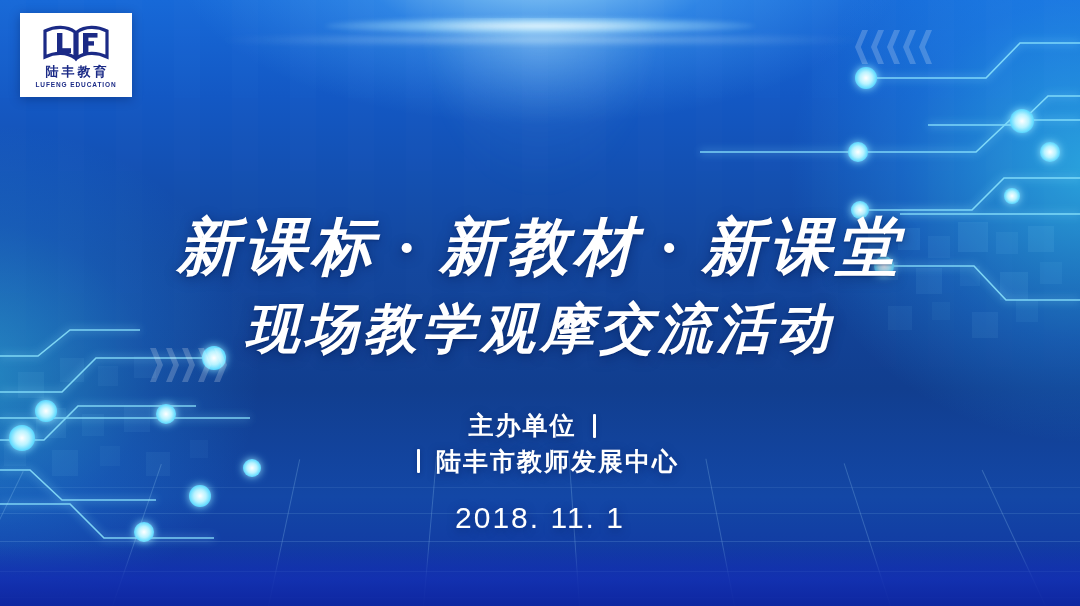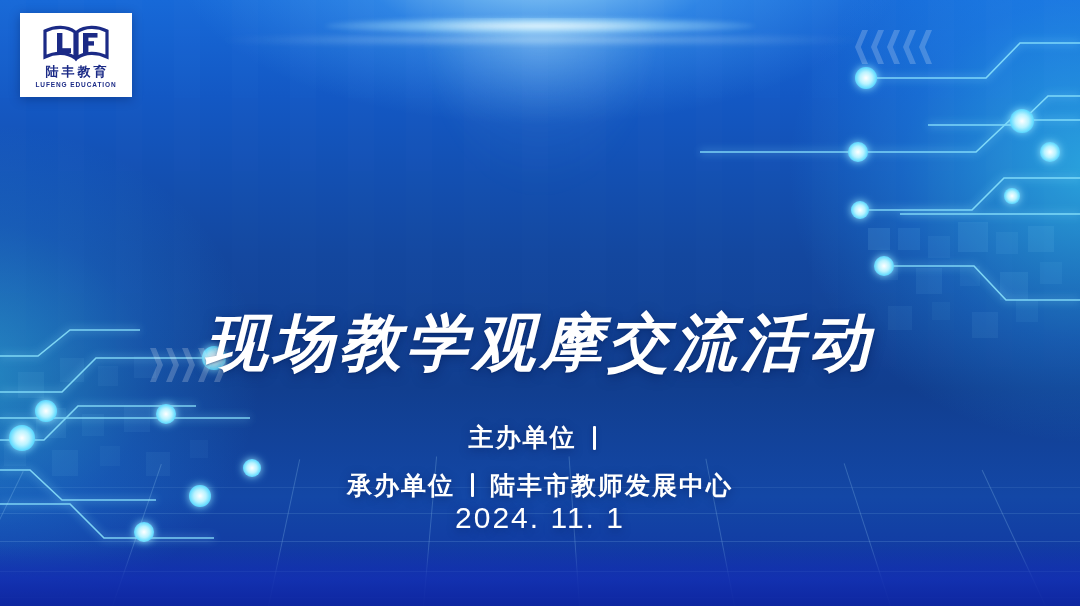--- a/index.html
+++ b/index.html
@@ -113,30 +113,30 @@
   }
 
   .sub1,.sub2{
     position:absolute;left:0;right:0;text-align:center;
     font-family:"Liberation Serif","DejaVu Serif",serif;
     font-weight:700;font-style:italic;color:#fff;
     line-height:1;
     text-shadow:0 3px 12px rgba(2,24,80,.5), 0 1px 2px rgba(4,30,90,.45);
   }
   .sub1{top:216px;font-size:62px;letter-spacing:5px;}
-  .sub2{top:312px;font-size:62px;letter-spacing:5px;}
+  .sub2{top:302px;font-size:54px;letter-spacing:5px;}
 
   .orgs{
     position:absolute;left:0;right:0;top:408px;text-align:center;
     font-family:"Liberation Serif","DejaVu Serif",serif;
     font-weight:700;color:#fff;font-size:25px;line-height:1.42;
     letter-spacing:2px;
     text-shadow:0 2px 8px rgba(2,24,80,.5);
   }
-  .orgs .row{display:flex;justify-content:center;align-items:center;white-space:nowrap;margin-top:12px;}
+  .orgs .row{display:flex;justify-content:center;align-items:center;white-space:nowrap;}
   .orgs .lbl{display:inline-block;}
   .orgs .bar{
     display:inline-block;width:3px;height:24px;background:#fff;
     margin:0 16px;border-radius:1px;box-shadow:0 1px 5px rgba(2,24,80,.4);
   }
   .orgs .val{display:inline-block;}
 
   .date{
     position:absolute;left:0;right:0;top:501px;text-align:center;
     font-family:"Liberation Sans","DejaVu Sans",sans-serif;
@@ -288,30 +288,30 @@
             <rect x="44" y="19.2" width="11" height="4.4"></rect>
           </g>
         </svg>
       </div>
       <div class="logo-cn">陆丰教育</div>
       <div class="logo-en">LUFENG EDUCATION</div>
     </div>
   </div>
 
   <div id="content">
+    <div class="sub1">新课标 · 新教材 · 新课堂</div>
     <div class="sub2">现场教学观摩交流活动</div>
 
     <div class="orgs">
       <div class="row">
         <span class="lbl">主办单位</span>
         <span class="bar"></span>
       </div>
       <div class="row">
-        <span class="lbl">承办单位</span>
         <span class="bar"></span>
         <span class="val">陆丰市教师发展中心</span>
       </div>
     </div>
 
-    <div class="date">2024. 11. 1</div>
+    <div class="date">2018. 11. 1</div>
   </div>
 
 </div>
 
 </body></html>

